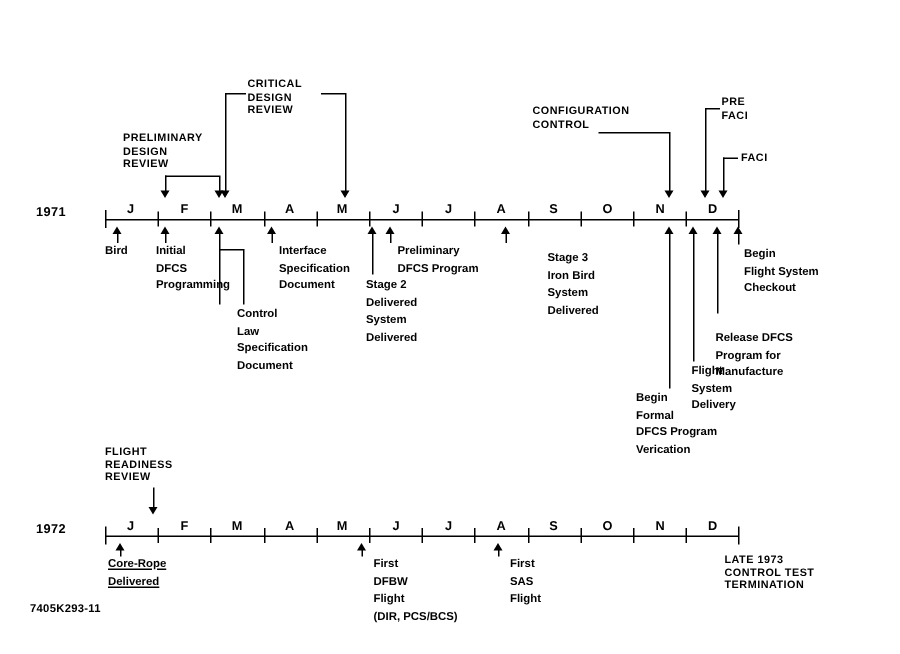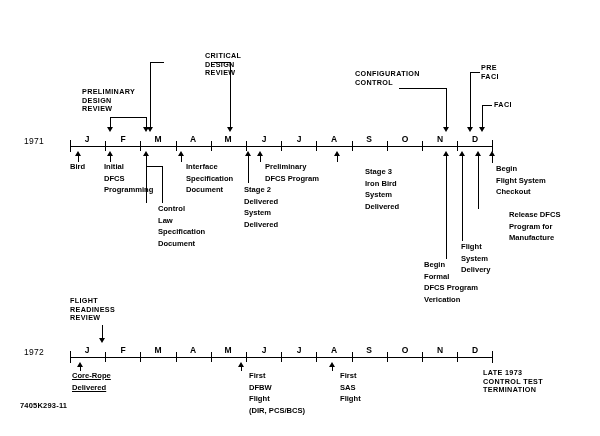--- a/index.html
+++ b/index.html
@@ -34,21 +34,21 @@
   .figno {
     left: 20px; top: 401px;
     font-size: 7.5px;
     font-weight: bold;
     letter-spacing: 0.2px;
   }
 
   
   .yearlbl {
     font-size: 8.5px;
-    font-weight: normal;
+    font-weight: bold;
     letter-spacing: 0.3px;
   }
 
   
   .axis {
     height: 0;
     border-top: 1.6px solid #000;
   }
   .axis-cap {
     width: 0;
@@ -165,21 +165,21 @@
       <div>DESIGN</div>
       <div>REVIEW</div>
     </div>
 
     <div class="abs hline" style="left:110px; top:117px; width:36px;"></div>
     <div class="abs vline" style="left:110px; top:117px; height:11px;"></div>
     <div class="abs vline" style="left:146px; top:117px; height:11px;"></div>
     <div class="abs arrow-down" style="left:110px; top:127px;"></div>
     <div class="abs arrow-down" style="left:146px; top:127px;"></div>
 
-    <div class="abs callout" style="left:165px; top:52px;margin-left:40px;">
+    <div class="abs callout" style="left:165px; top:52px;">
       <div>CRITICAL</div>
       <div>DESIGN</div>
       <div>REVIEW</div>
     </div>
 
     <div class="abs hline" style="left:150px; top:62px; width:14px;"></div>
     <div class="abs vline" style="left:150px; top:62px; height:66px;"></div>
     <div class="abs arrow-down" style="left:150px; top:127px;"></div>
 
     <div class="abs hline" style="left:214px; top:62px; width:16px;"></div>
@@ -293,21 +293,21 @@
       <div>DFCS Program</div>
       <div>Verication</div>
     </div>
 
     <div class="abs evt" style="left:461px; top:241px;">
       <div>Flight</div>
       <div>System</div>
       <div>Delivery</div>
     </div>
 
-    <div class="abs evt" style="left:477px; top:209px;margin-left:32px;">
+    <div class="abs evt" style="left:477px; top:219px;">
       <div>Release  DFCS</div>
       <div>Program for</div>
       <div>Manufacture</div>
     </div>
 
     <div class="abs evt" style="left:496px; top:163px;">
       <div>Begin</div>
       <div>Flight System</div>
       <div>Checkout</div>
     </div>

